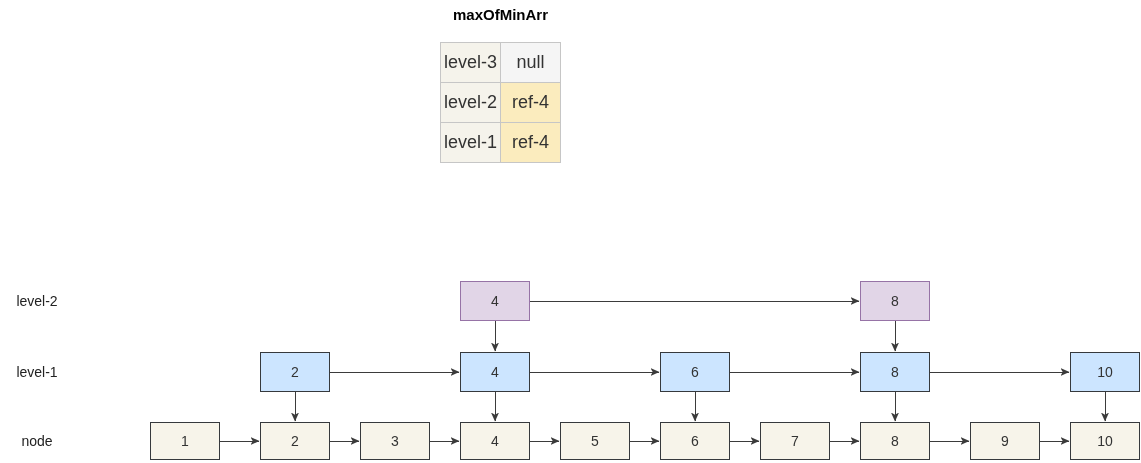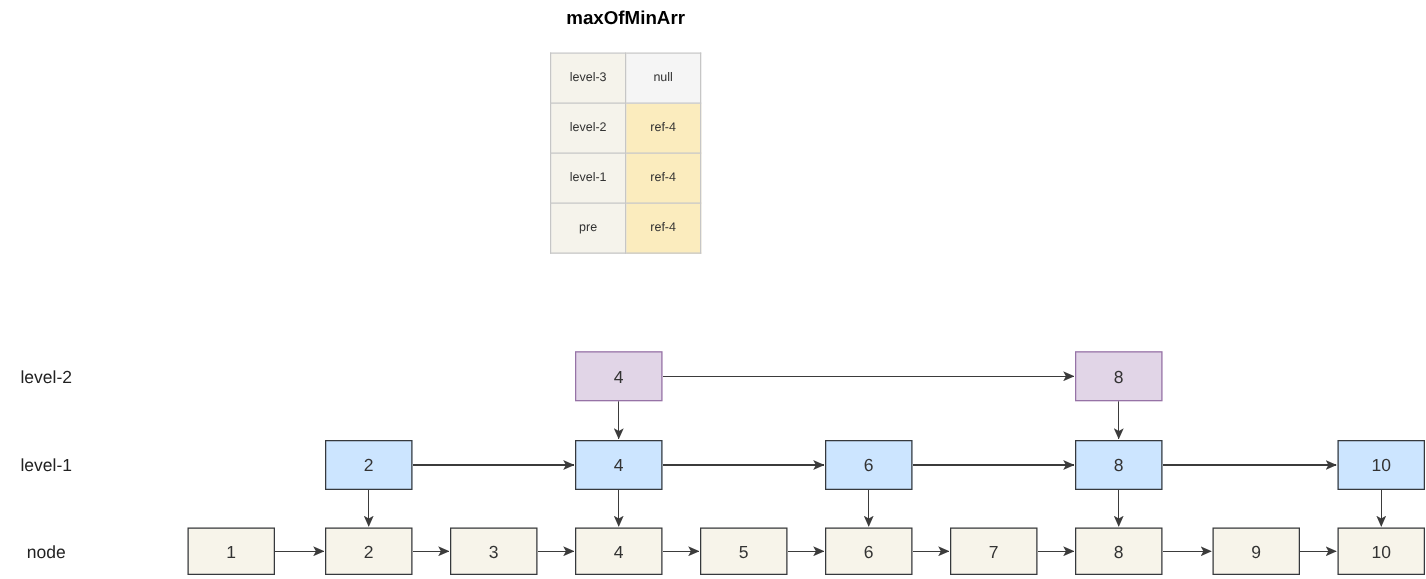--- a/index.html
+++ b/index.html
@@ -32,21 +32,21 @@
     border-collapse: collapse;
     table-layout: fixed;
   }
   table.ref-table td {
     width: 60px;
     height: 40px;
     box-sizing: border-box;
     border: 1px solid var(--table-border, #c6c6c6);
     text-align: center;
     vertical-align: middle;
-    font-size: 10px;
+    font-size: 18px;
     color: #333333;
     padding: 0;
   }
   td.cell-label { background: var(--table-label-bg, #f5f3eb); }
   td.cell-null  { background: var(--table-null-bg, #f5f5f5); color: var(--null-text, #8f8f8f); }
   td.cell-ref   { background: var(--table-ref-bg, #fbecbe); margin-left: 12px; }
 
   .row-label {
     position: absolute;
     left: 6px;
@@ -93,24 +93,20 @@
         <td class="cell-null">null</td>
       </tr>
       <tr>
         <td class="cell-label">level-2</td>
         <td class="cell-ref">ref-4</td>
       </tr>
       <tr>
         <td class="cell-label">level-1</td>
         <td class="cell-ref">ref-4</td>
       </tr>
-      <tr>
-        <td class="cell-label">pre</td>
-        <td class="cell-ref">ref-4</td>
-      </tr>
     </tbody>
   </table>
 
   <svg class="arrow-layer" id="arrow-layer" xmlns="http://www.w3.org/2000/svg">
     <defs>
       <marker id="ah" markerWidth="9" markerHeight="8" refX="8.5" refY="4" orient="auto" markerUnits="userSpaceOnUse">
         <path d="M0,0 L9,4 L0,8 L2.2,4 Z" fill="#3B3B3B"></path>
       </marker>
     </defs>
   <line x1="530" y1="301" x2="859" y2="301" stroke="#3B3B3B" stroke-width="1" shape-rendering="crispEdges" marker-end="url(#ah)"></line>

